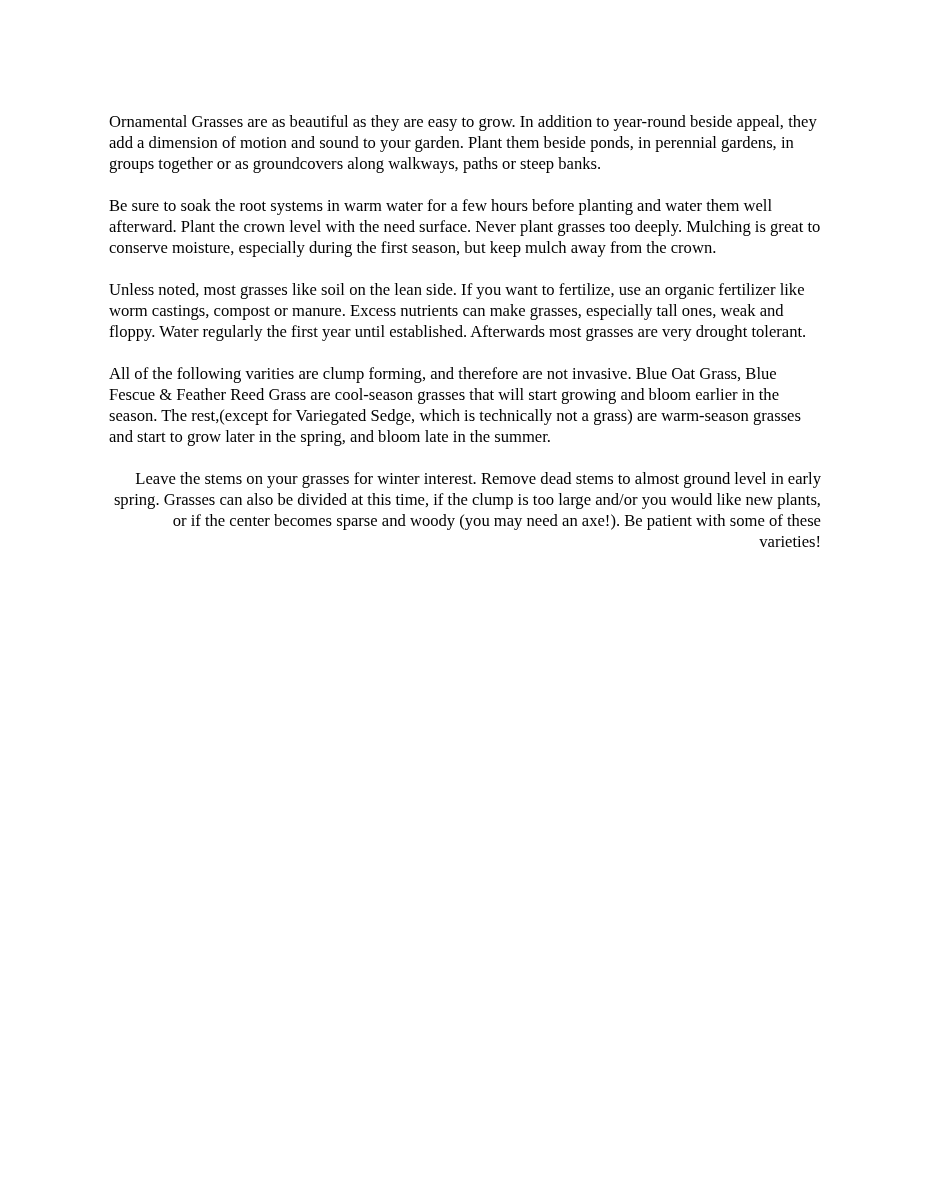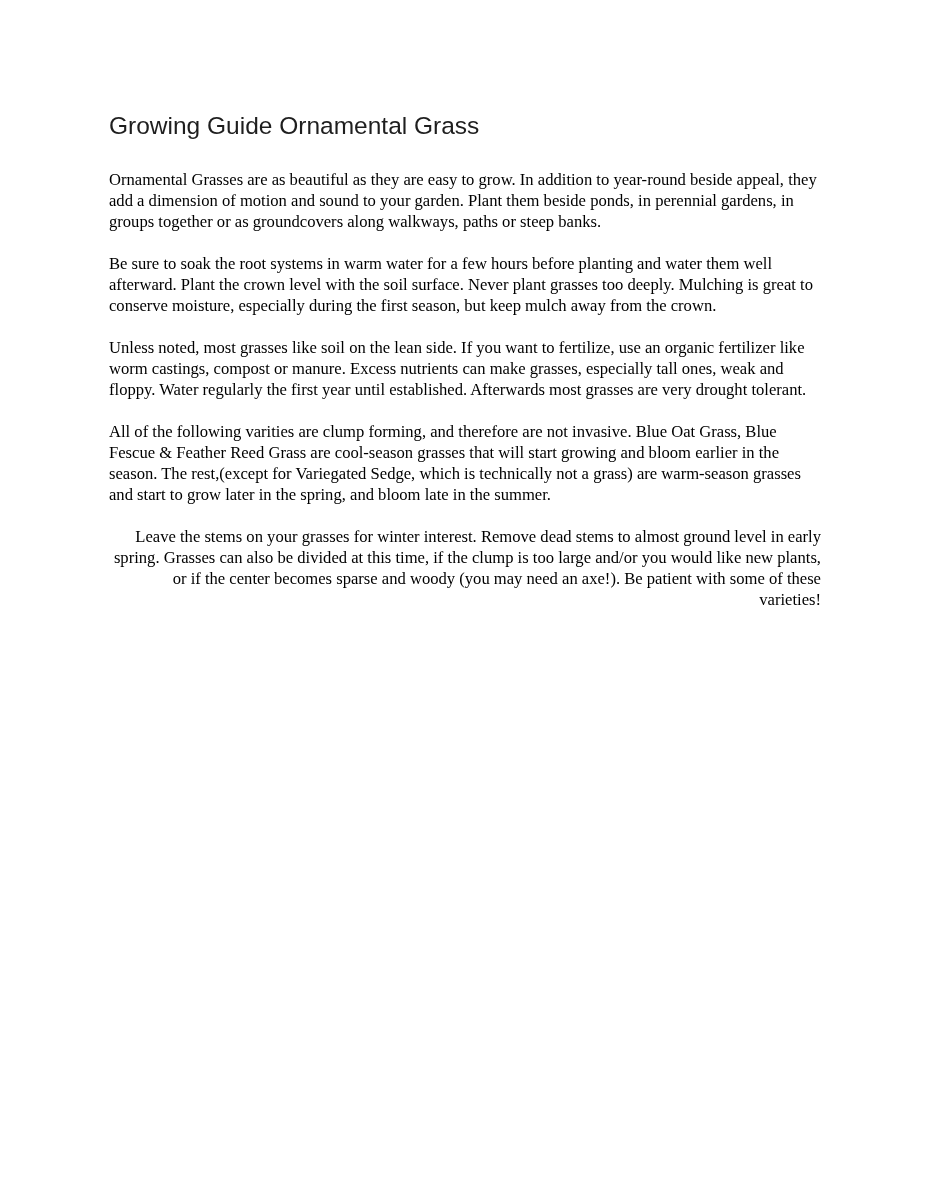--- a/index.html
+++ b/index.html
@@ -41,20 +41,19 @@
   .doc-paragraph:last-child {
     margin-bottom: 0;
     text-align: right;
   }
 </style>
 </head>
 <body>
 
 <div class="page">
   <div class="content">
-    <h1 class="doc-title">Growing Guide Ornamental Grass</h1>
     <p class="doc-paragraph">Ornamental Grasses are as beautiful as they are easy to grow. In addition to year-round beside appeal, they add a dimension of motion and sound to your garden. Plant them beside ponds, in perennial gardens, in groups together or as groundcovers along walkways, paths or steep banks.</p>
-    <p class="doc-paragraph">Be sure to soak the root systems in warm water for a few hours before planting and water them well afterward. Plant the crown level with the soil surface. Never plant grasses too deeply. Mulching is great to conserve moisture, especially during the first season, but keep mulch away from the crown.</p>
+    <p class="doc-paragraph">Be sure to soak the root systems in warm water for a few hours before planting and water them well afterward. Plant the crown level with the need surface. Never plant grasses too deeply. Mulching is great to conserve moisture, especially during the first season, but keep mulch away from the crown.</p>
     <p class="doc-paragraph">Unless noted, most grasses like soil on the lean side. If you want to fertilize, use an organic fertilizer like worm castings, compost or manure. Excess nutrients can make grasses, especially tall ones, weak and floppy. Water regularly the first year until established. Afterwards most grasses are very drought tolerant.</p>
     <p class="doc-paragraph">All of the following varities are clump forming, and therefore are not invasive. Blue Oat Grass, Blue Fescue &amp; Feather Reed Grass are cool-season grasses that will start growing and bloom earlier in the season. The rest,(except for Variegated Sedge, which is technically not a grass) are warm-season grasses and start to grow later in the spring, and bloom late in the summer.</p>
     <p class="doc-paragraph">Leave the stems on your grasses for winter interest. Remove dead stems to almost ground level in early spring. Grasses can also be divided at this time, if the clump is too large and/or you would like new plants, or if the center becomes sparse and woody (you may need an axe!). Be patient with some of these varieties!</p>
   </div>
 </div>
 
 </body></html>

